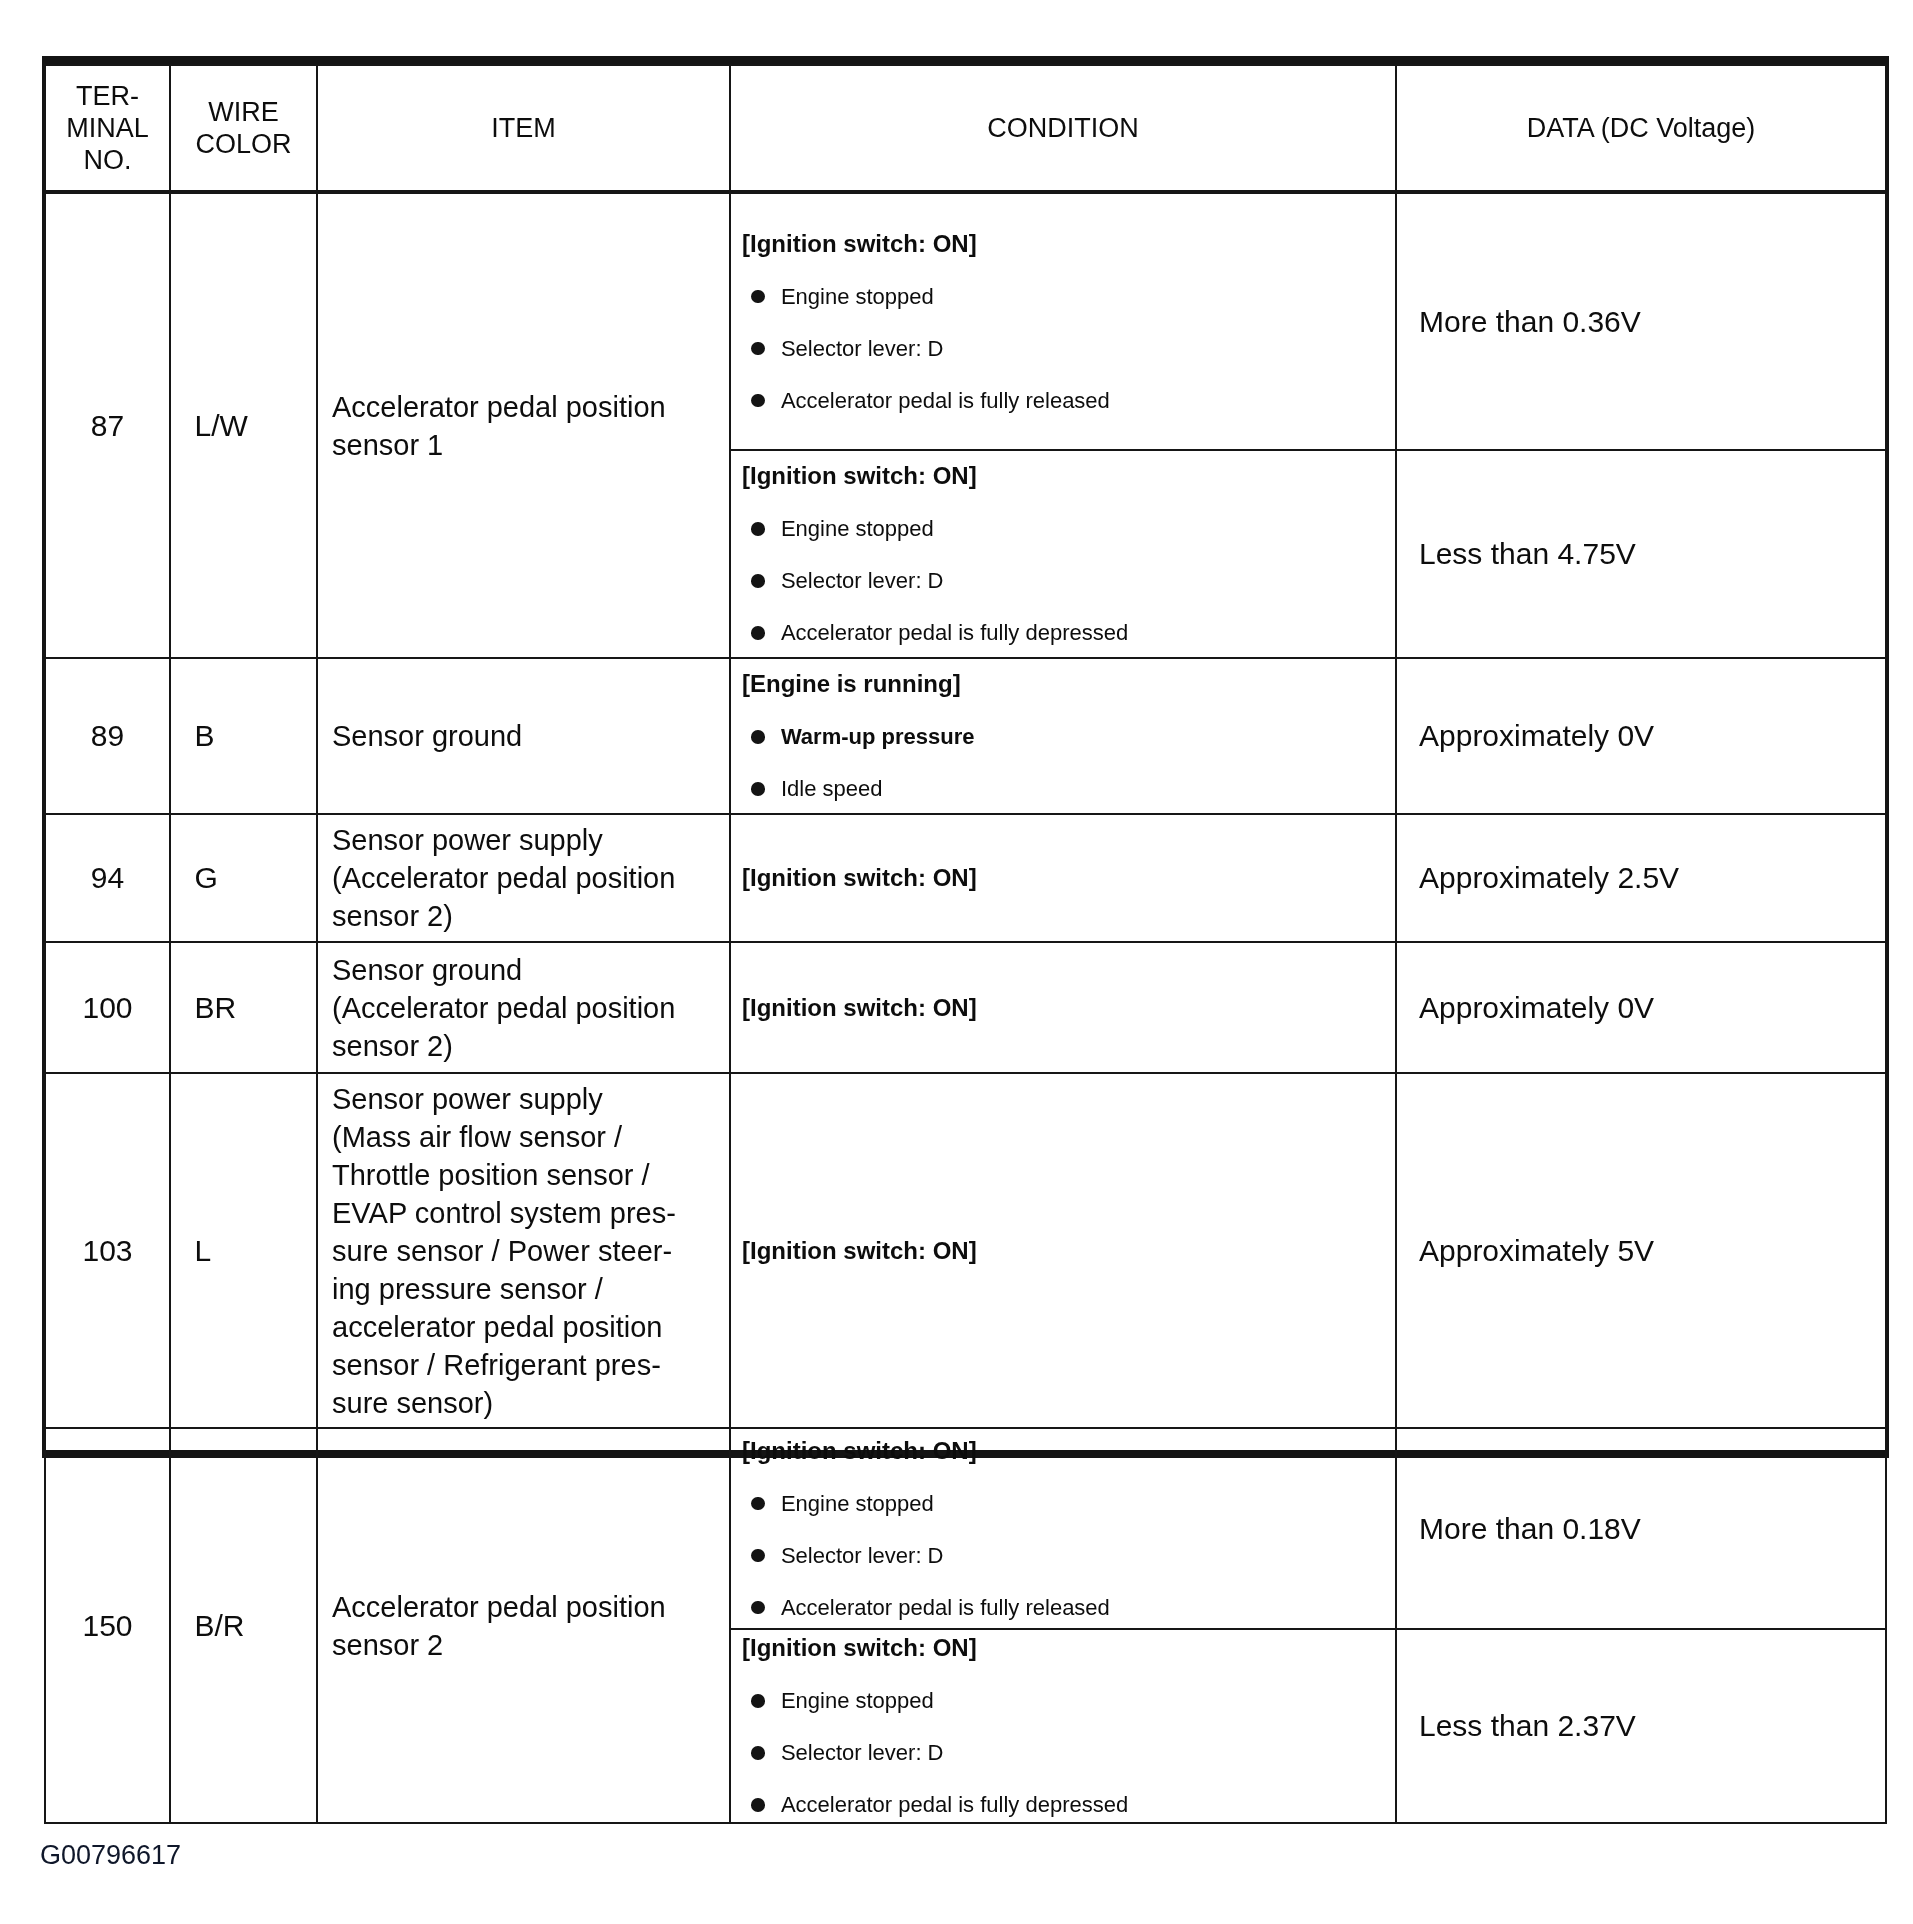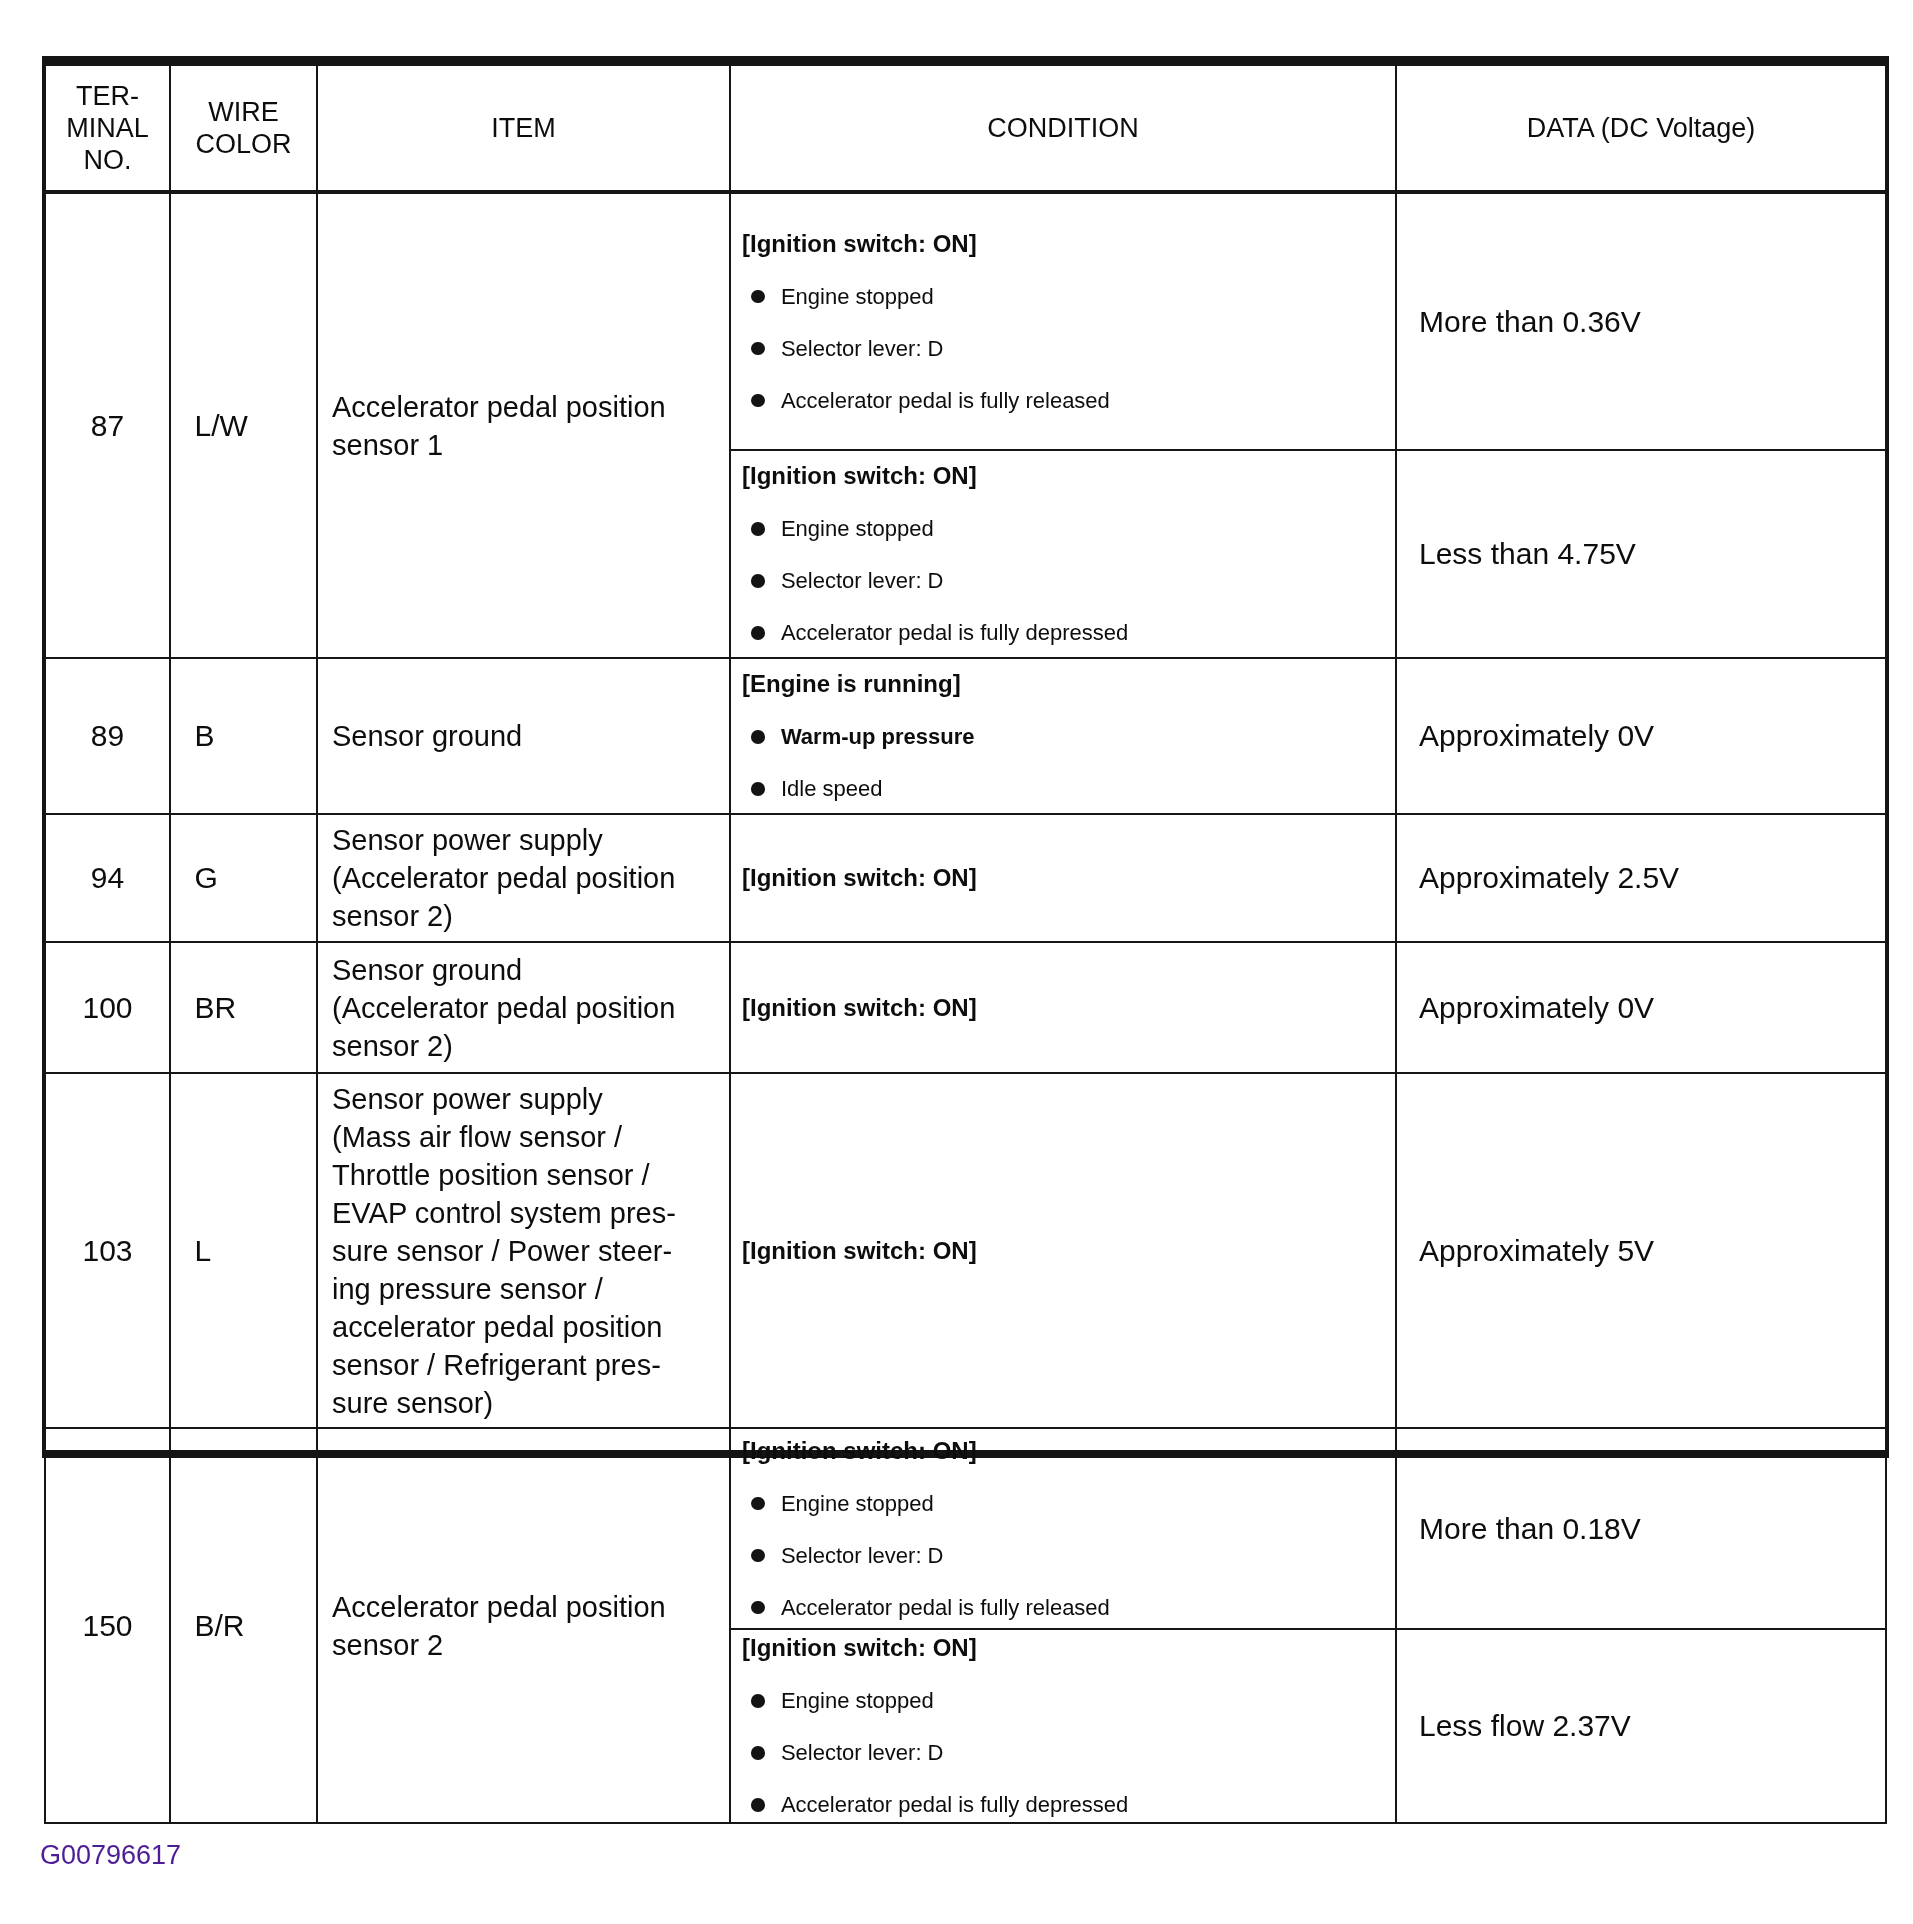--- a/index.html
+++ b/index.html
@@ -33,21 +33,21 @@
     font-size:29px; line-height:38px; padding-left:14px; padding-right:5.4px;
     white-space:pre-line;
   }
   td.cond { padding-left:11px; padding-right:5.4px; }
   .cond-hd { font-weight:bold; font-size:24px; line-height:36px; margin-bottom:12.7px; }
   .cond-hd.solo { margin-bottom:0; }
   .bullet { display:flex; align-items:center; margin-top:18px; font-size:22px; line-height:34px; }
   .bullet .bl.b { font-weight:bold; }
   .dot { width:13.6px; height:13.6px; border-radius:50%; background:#141414; margin:0 16.3px 0 9px; flex:none; }
   td.data { font-size:30px; padding-left:22px; }
-  .footer { position:absolute; left:40px; top:1840px; font-size:27px; color:#4c1d95; }
+  .footer { position:absolute; left:40px; top:1840px; font-size:27px; color:#0f172a; }
 </style>
 </head>
 <body>
 
 <div class="sheet">
   <div class="table-wrap">
     <table>
       <colgroup>
         <col style="width:125px">
         <col style="width:147px">
@@ -203,21 +203,21 @@
             </div>
             <div class="bullet">
               <span class="dot"></span>
               <span class="bl">Selector lever: D</span>
             </div>
             <div class="bullet">
               <span class="dot"></span>
               <span class="bl">Accelerator pedal is fully depressed</span>
             </div>
           </td>
-          <td class="data">Less flow 2.37V</td>
+          <td class="data">Less than 2.37V</td>
         </tr>
 
       </tbody>
     </table>
   </div>
 
   <div class="footer">G00796617</div>
 </div>
 
 

